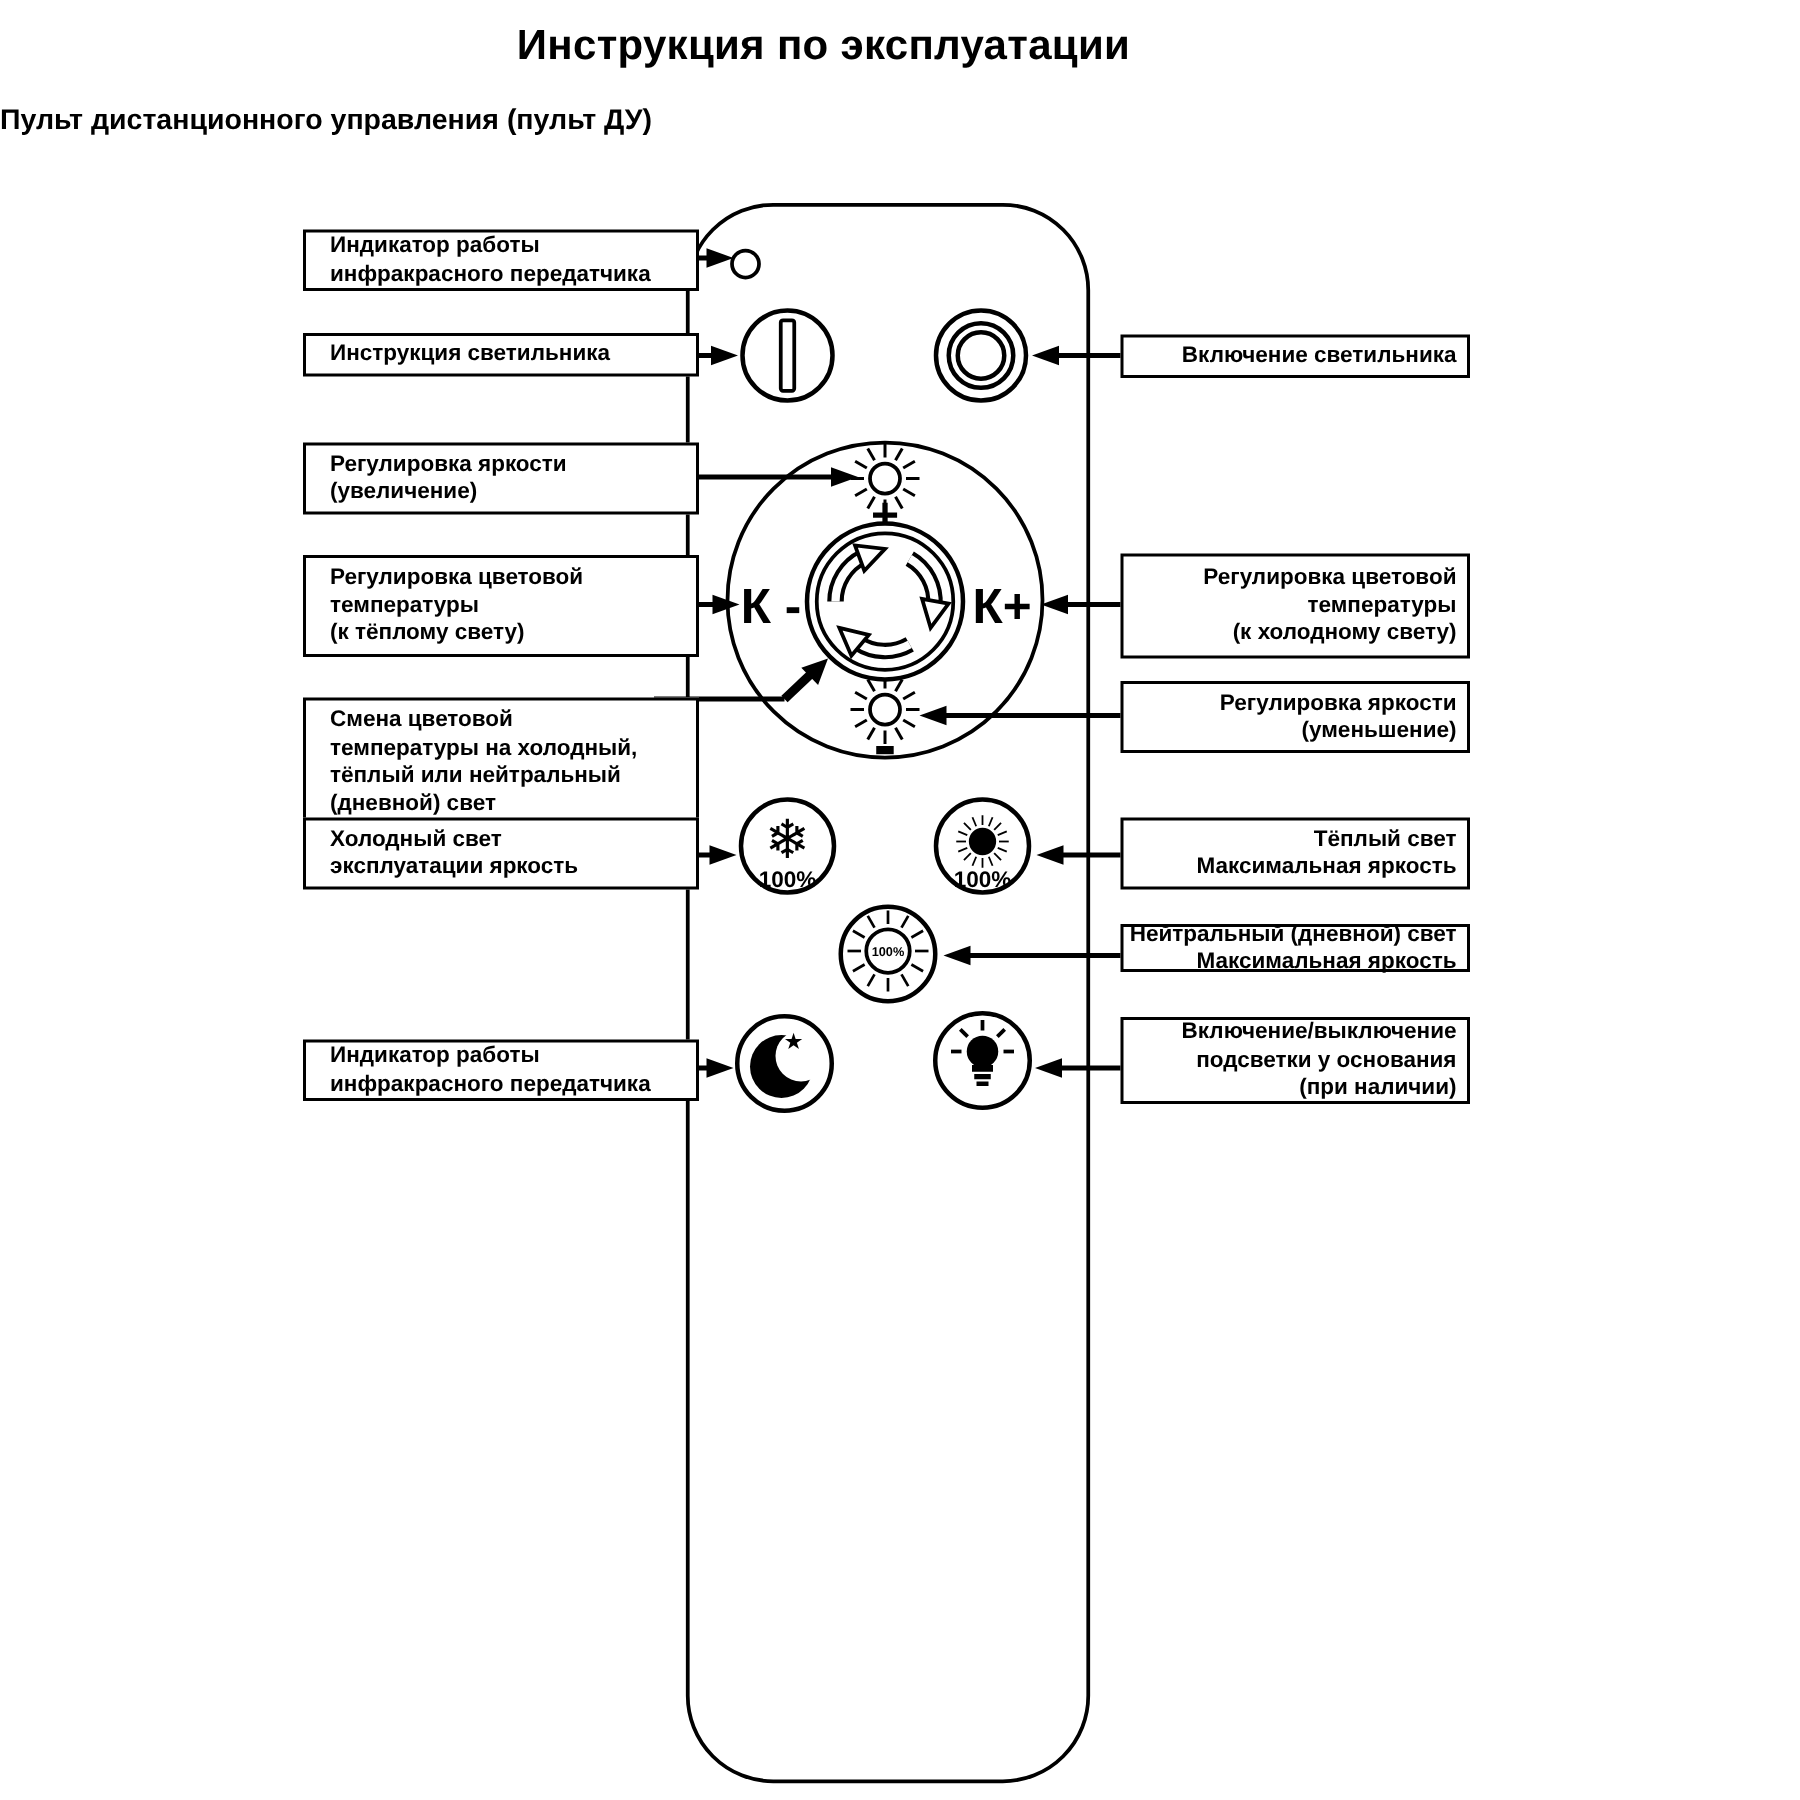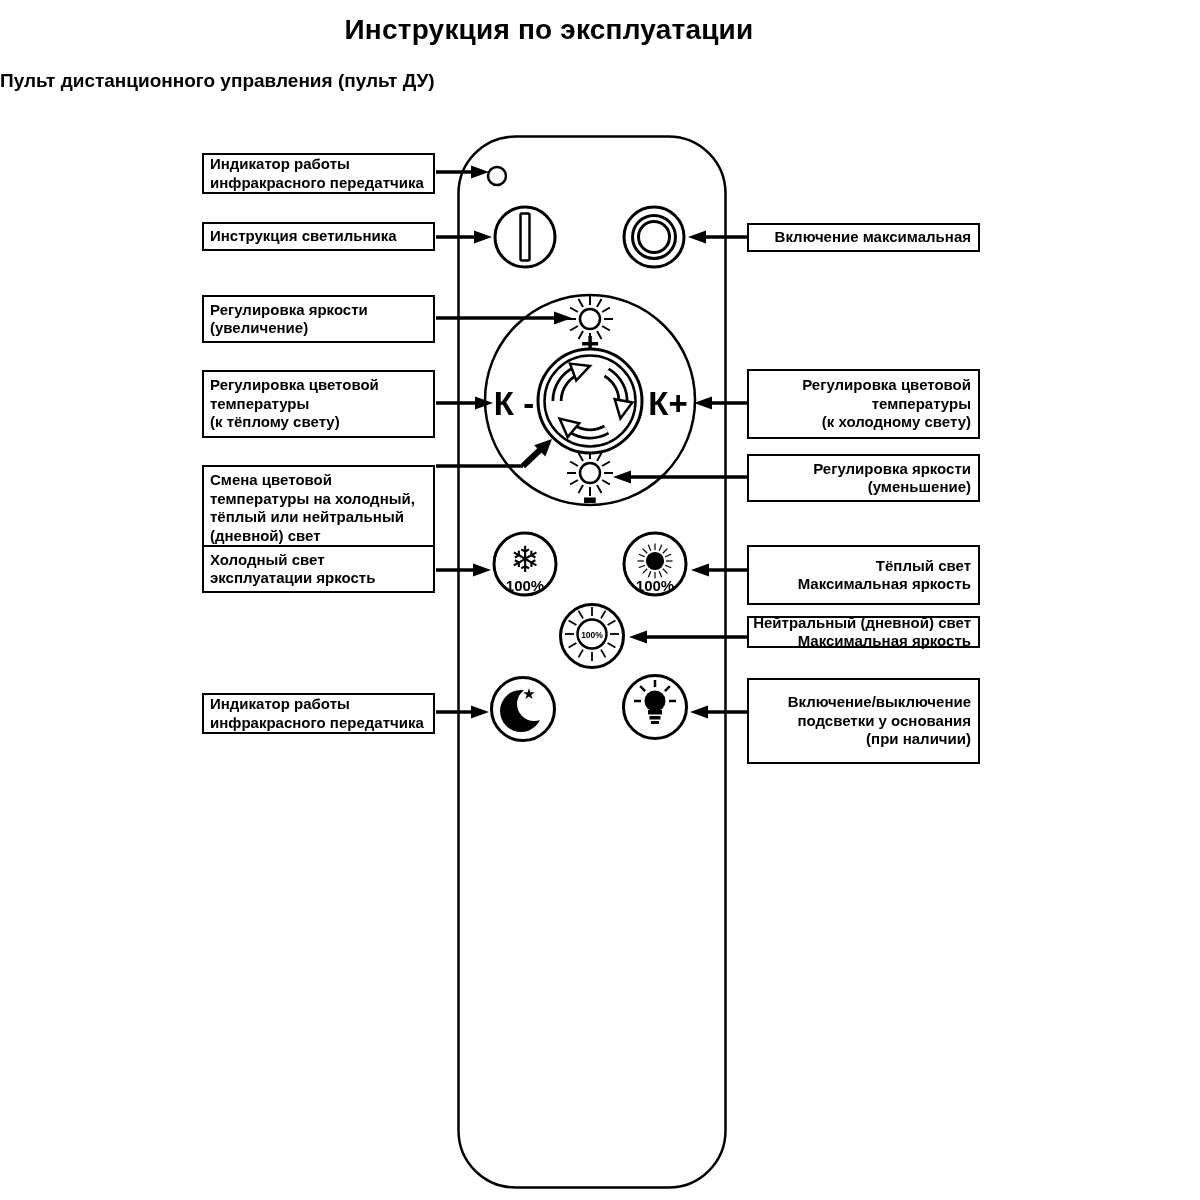--- a/index.html
+++ b/index.html
@@ -15,21 +15,21 @@
   .subtitle{
     position:absolute;top:70px;left:0;width:1200px;text-align:left;
     font-size:19px;font-weight:bold;
   }
   svg{position:absolute;left:0;top:0;}
   .lbl{
     position:absolute;box-sizing:border-box;background:#fff;
     border:2.5px solid #000;display:flex;align-items:center;
     font-size:15px;font-weight:bold;line-height:18.5px;white-space:pre-line;
   }
-  .lbl.left{left:202px;width:233px;justify-content:flex-start;text-align:left;padding-left:6px;padding-right:3px;}
+  .lbl.left{left:202px;width:264px;justify-content:flex-start;text-align:left;padding-left:16px;padding-right:3px;}
   .lbl.right{left:747px;width:233px;justify-content:flex-end;text-align:right;padding-right:7px;padding-left:3px;}
   .stroke{fill:none;stroke:#000;}
   text{fill:#000;}
 </style>
 </head>
 <body>
 
 <div class="title">Инструкция по эксплуатации</div>
 <div class="subtitle">Пульт дистанционного управления (пульт ДУ)</div>
 
@@ -253,25 +253,25 @@
 (к тёплому свету)</div>
 <div class="lbl left" style="top:465px;height:86px">Смена цветовой
 температуры на холодный,
 тёплый или нейтральный
 (дневной) свет</div>
 <div class="lbl left" style="top:545px;height:48px">Холодный свет
 эксплуатации яркость</div>
 <div class="lbl left" style="top:693px;height:41px">Индикатор работы
 инфракрасного передатчика</div>
 
-<div class="lbl right" style="top:223px;height:29px">Включение максимальная</div>
+<div class="lbl right" style="top:223px;height:29px">Включение светильника</div>
 <div class="lbl right" style="top:369px;height:70px">Регулировка цветовой
 температуры
 (к холодному свету)</div>
 <div class="lbl right" style="top:454px;height:48px">Регулировка яркости
 (уменьшение)</div>
-<div class="lbl right" style="top:545px;height:60px">Тёплый свет
+<div class="lbl right" style="top:545px;height:48px">Тёплый свет
 Максимальная яркость</div>
 <div class="lbl right" style="top:616px;height:32px">Нейтральный (дневной) свет
 Максимальная яркость</div>
-<div class="lbl right" style="top:678px;height:86px">Включение/выключение
+<div class="lbl right" style="top:678px;height:58px">Включение/выключение
 подсветки у основания
 (при наличии)</div>
 
 </body></html>

